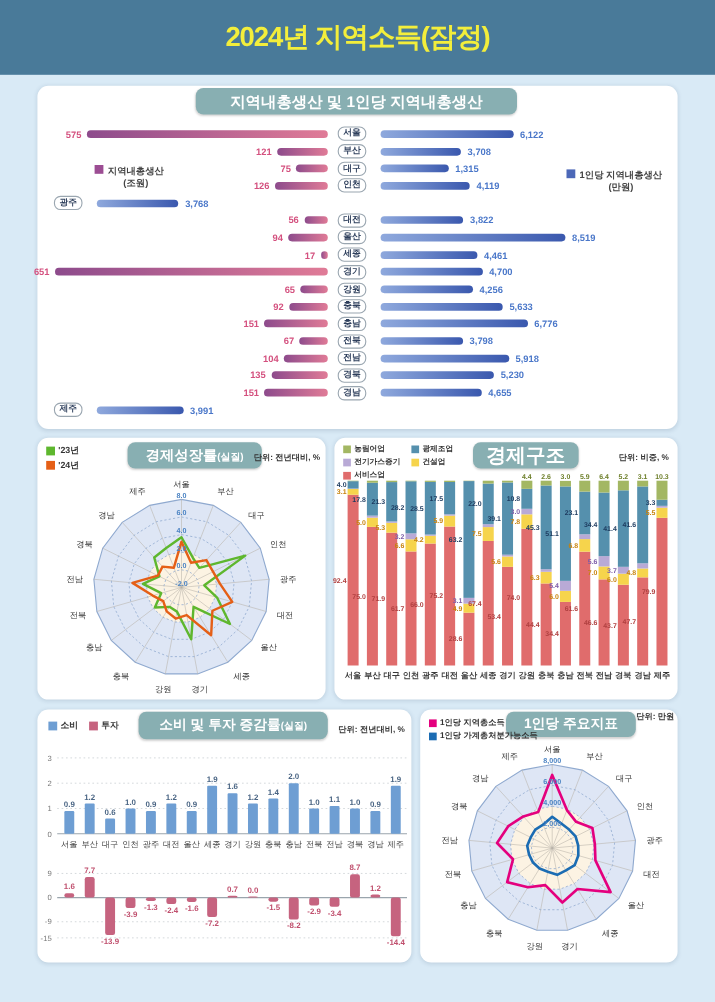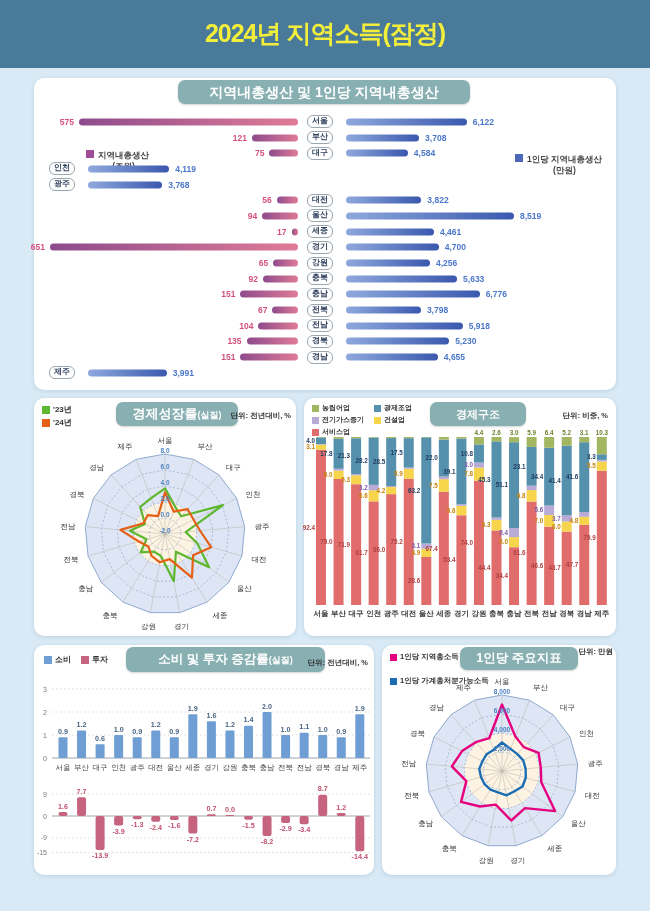--- a/index.html
+++ b/index.html
@@ -81,24 +81,28 @@
       <div class="grow">
         <div class="pz">
           <div class="hbar" style="right:0;width:28.57142857142857px;background:linear-gradient(90deg,#8d4b8c,#e07b97)"></div>
           <div class="hval" style="right:33.57142857142857px;color:#d4517f">75</div>
         </div>
         <div class="plz">
           <span class="rpill">대구</span>
         </div>
         <div class="bz">
           <div class="hbar" style="left:4px;width:61.86359901396877px;background:linear-gradient(90deg,#8fa9dd,#3a58ae)"></div>
-          <div class="hval" style="left:71.86359901396878px;color:#4a77c9">4,584</div>
-        </div>
-      </div>
-      <div class="grow">
+          <div class="hval" style="left:71.86359901396878px;color:#4a77c9">1,315</div>
+        </div>
+      </div>
+      <div class="grow">
+        <div class="pz">
+          <div class="hbar" style="right:0;width:48px;background:linear-gradient(90deg,#8d4b8c,#e07b97)"></div>
+          <div class="hval" style="right:53px;color:#d4517f">126</div>
+        </div>
         <div class="plz">
           <span class="rpill">인천</span>
         </div>
         <div class="bz">
           <div class="hbar" style="left:4px;width:81.22925225965488px;background:linear-gradient(90deg,#8fa9dd,#3a58ae)"></div>
           <div class="hval" style="left:91.22925225965488px;color:#4a77c9">4,119</div>
         </div>
       </div>
       <div class="grow">
         <div class="plz">
@@ -347,21 +351,21 @@
       </span>
     <span class="li" style="font-size:7px">
         <span class="sw" style="width: 7px; height: 7px; flex-basis: 7px; background: rgb(246, 212, 76);"></span>
         <span>건설업</span>
       </span>
     <span class="li" style="font-size:7px">
         <span class="sw" style="width: 7px; height: 7px; flex-basis: 7px; background: rgb(224, 108, 108);"></span>
         <span>서비스업</span>
       </span>
   </div>
-  <div class="pill" style="left:126px;top:4px;width:96px;height:24px;line-height:24px;font-size:11px">경제구조</div>
+  <div class="pill" style="left:126px;top:4px;width:96px;height:24px;line-height:24px;font-size:18px">경제구조</div>
   <div class="unit" style="right:8px;top:13px">단위: 비중, %</div>
   <svg id="structure-chart" style="left:0;top:34px" width="312" height="200">
       <rect x="12" y="17.768" width="10" height="155.232" fill="#e06c6c"></rect>
       <text x="11" y="97.584" text-anchor="end" font-size="6.3" font-weight="bold" fill="#b04040">92.4</text>
       <rect x="12" y="12.56" width="10" height="5.208" fill="#f6d44c"></rect>
       <text x="11" y="17.364" text-anchor="end" font-size="6.3" font-weight="bold" fill="#c7820b">3.1</text>
       <rect x="12" y="12.14" width="10" height="0.42" fill="#b9aad6"></rect>
       <rect x="12" y="5.420000000000001" width="10" height="6.72" fill="#5590ad"></rect>
       <text x="11" y="10.98" text-anchor="end" font-size="6.3" font-weight="bold" fill="#1c3a5e">4.0</text>
       <rect x="12" y="5.000000000000001" width="10" height="0.42" fill="#a3b763"></rect>
@@ -531,21 +535,21 @@
   <div style="position:absolute;left:10px;top:9px;display:flex;gap:10px">
     <span class="li">
         <span class="sw" style="background: rgb(110, 158, 211);"></span>
         <span>소비</span>
       </span>
     <span class="li">
         <span class="sw" style="background: rgb(198, 99, 127);"></span>
         <span>투자</span>
       </span>
   </div>
-  <div class="pill" style="left:92px;top:2px;width:199px;height:25px;line-height:25px;font-size:12.5px">
+  <div class="pill" style="left:92px;top:2px;width:172px;height:25px;line-height:25px;font-size:12.5px">
     <span>소비 및 투자 증감률</span><span style="font-size:9px">(실질)</span>
   </div>
   <div class="unit" style="right:6px;top:13px">단위: 전년대비, %</div>
   <svg id="ci-chart" style="left:0;top:32px" width="340" height="196">
       <line x1="18" y1="12" x2="336" y2="12" stroke="#c8cdd2" stroke-width="0.7" stroke-dasharray="1.5 2.5"></line>
       <text x="13" y="14.5" text-anchor="end" font-size="7" fill="#777">3</text>
       <line x1="18" y1="35" x2="336" y2="35" stroke="#c8cdd2" stroke-width="0.7" stroke-dasharray="1.5 2.5"></line>
       <text x="13" y="37.5" text-anchor="end" font-size="7" fill="#777">2</text>
       <line x1="18" y1="58" x2="336" y2="58" stroke="#c8cdd2" stroke-width="0.7" stroke-dasharray="1.5 2.5"></line>
       <text x="13" y="60.5" text-anchor="end" font-size="7" fill="#777">1</text>
@@ -641,21 +645,21 @@
       <rect x="284.2" y="117.772" width="9" height="21.227999999999998" rx="2" fill="#c6637f"></rect>
       <text x="288.7" y="114.272" text-anchor="middle" font-size="7.2" font-weight="bold" fill="#c0506e">8.7</text>
       <rect x="302.75" y="136.072" width="9" height="2.928" rx="2" fill="#c6637f"></rect>
       <text x="307.25" y="132.572" text-anchor="middle" font-size="7.2" font-weight="bold" fill="#c0506e">1.2</text>
       <rect x="321.3" y="139" width="9" height="35.136" rx="2" fill="#c6637f"></rect>
       <text x="325.8" y="182.136" text-anchor="middle" font-size="7.2" font-weight="bold" fill="#c0506e">-14.4</text>
     </svg>
 </section>
 
 <section class="card" style="left:382px;top:645px;width:234px;height:230px">
-  <div style="position:absolute;left:8px;top:7px;display:flex;flex-direction:column;gap:14px;z-index:2">
+  <div style="position:absolute;left:8px;top:7px;display:flex;flex-direction:column;gap:2px;z-index:2">
     <span class="li" style="font-size:7.5px">
         <span class="sw" style="width: 7px; height: 7px; flex-basis: 7px; background: rgb(228, 0, 126);"></span>
         <span>1인당 지역총소득</span>
       </span>
     <span class="li" style="font-size:7.5px">
         <span class="sw" style="width: 7px; height: 7px; flex-basis: 7px; background: rgb(27, 108, 179);"></span>
         <span>1인당 가계총처분가능소득</span>
       </span>
   </div>
   <div class="pill" style="left:78px;top:2px;width:118px;height:23px;line-height:23px;font-size:12.5px">1인당 주요지표</div>

